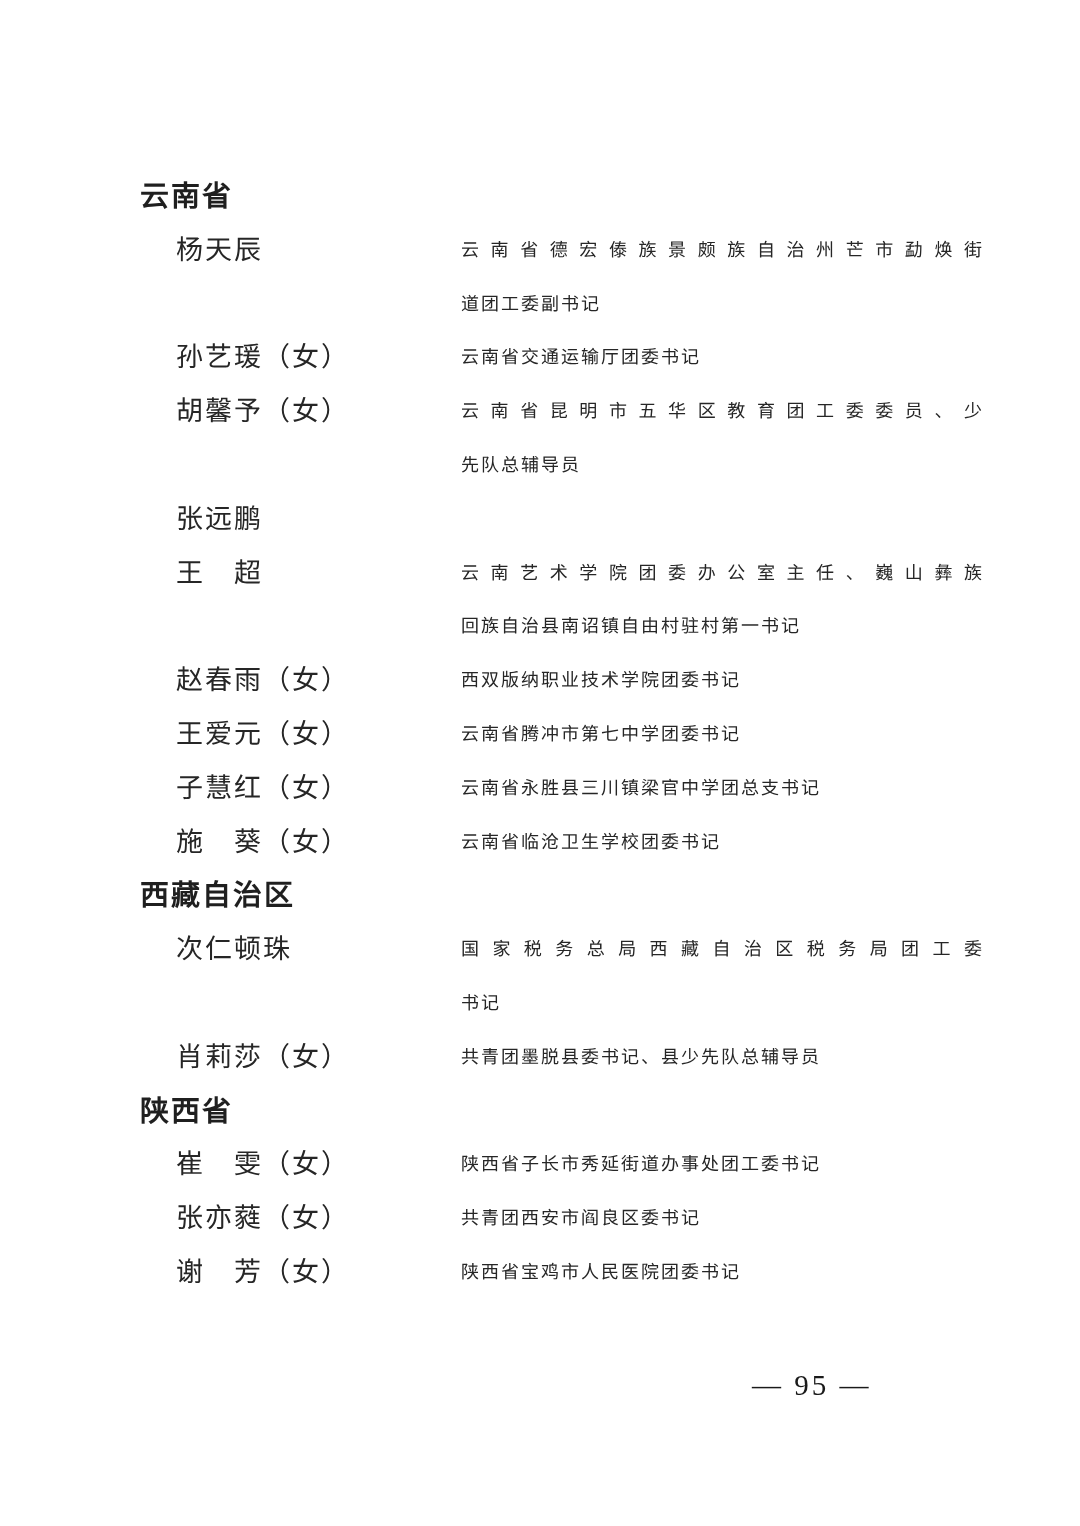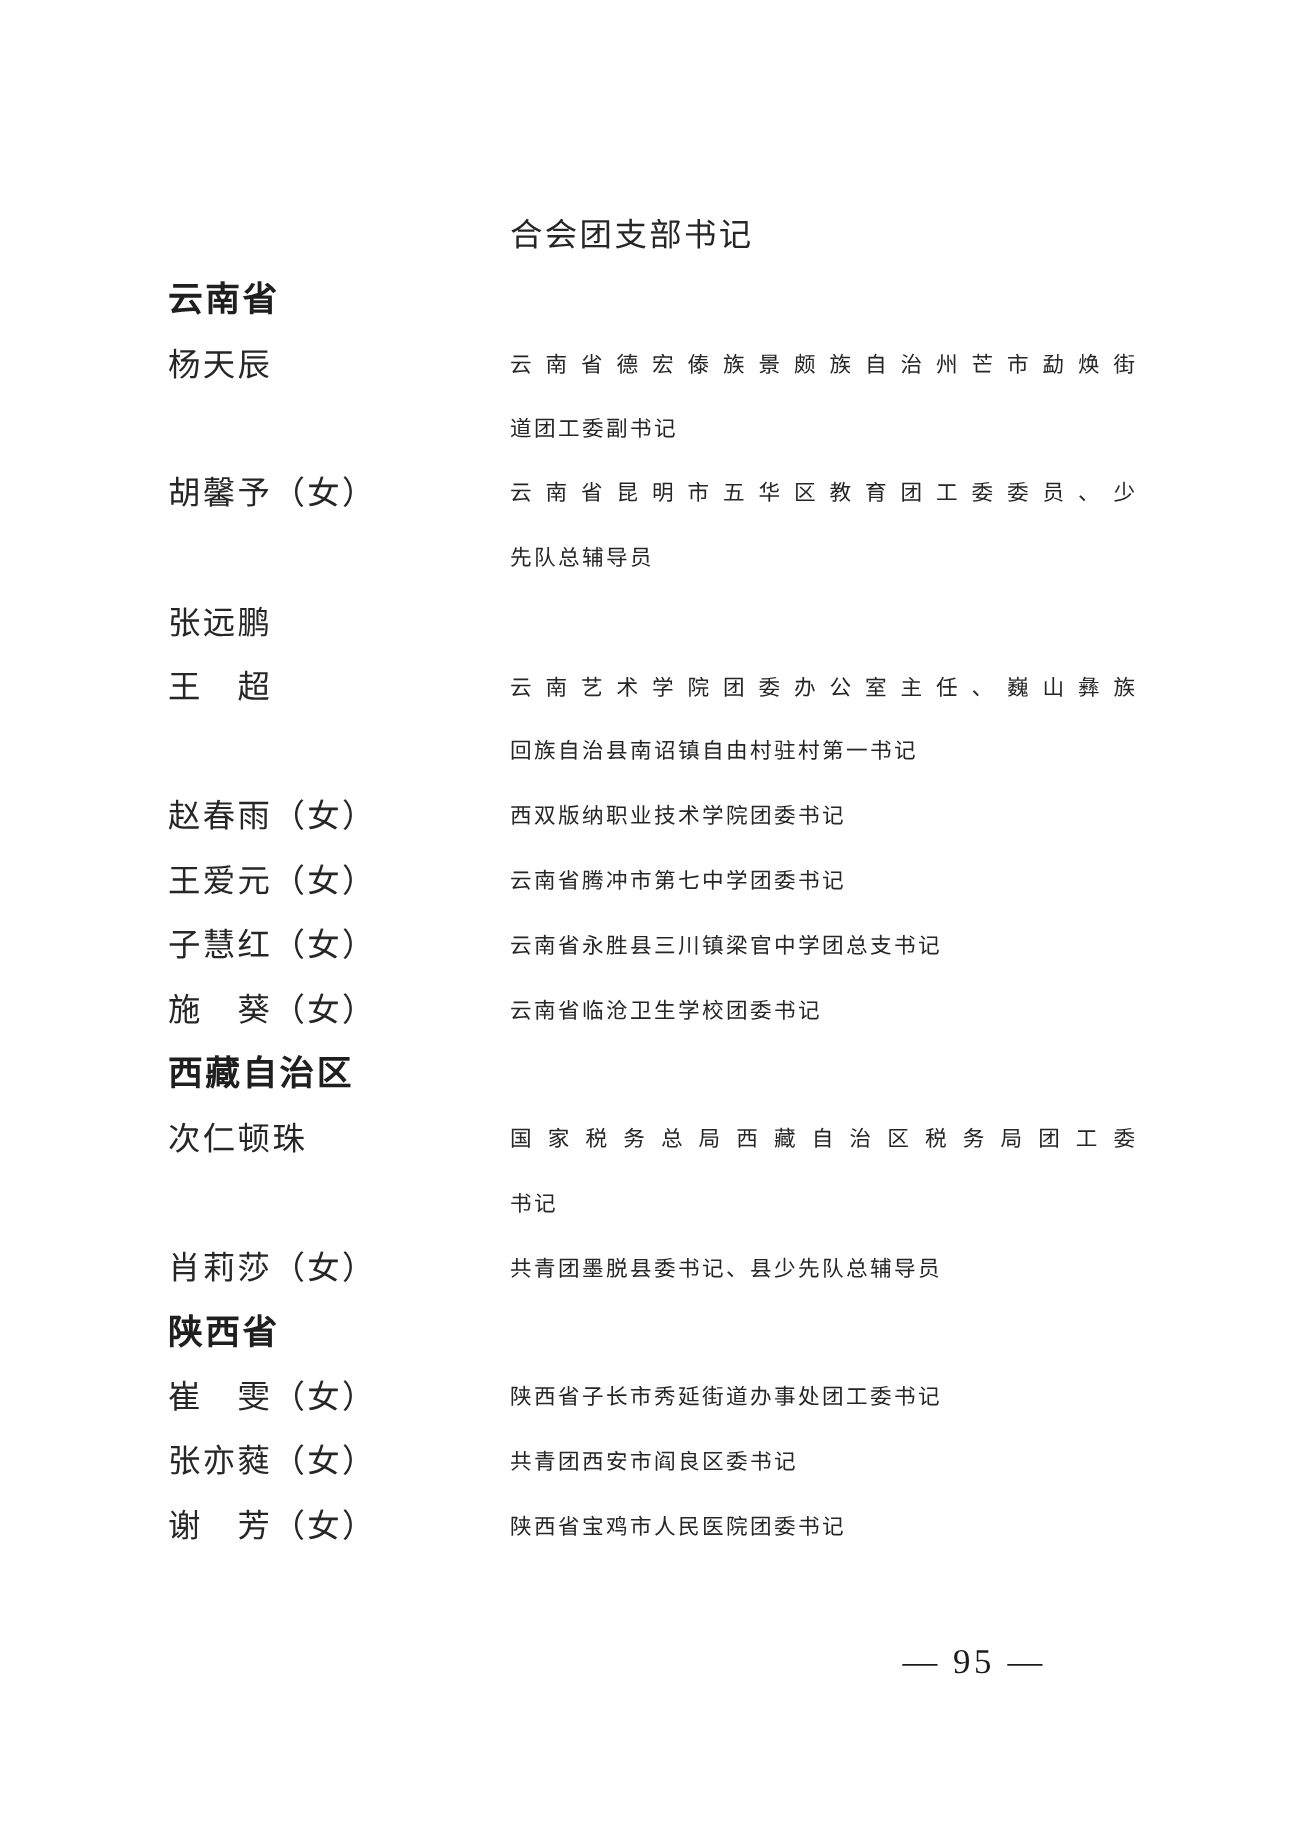--- a/index.html
+++ b/index.html
@@ -19,20 +19,21 @@
   .content {
     position: absolute;
     top: 170px;
     left: 140px;
     width: 810px;
   }
   .line {
     line-height: 53.8px;
     font-size: 27px;
     letter-spacing: 2px;
+    margin-left: 36px;
   }
   .continuation {
     margin-left: 285px;
     width: 523px;
   }
   .section-header {
     font-family: "Liberation Sans", "DejaVu Sans", sans-serif;
     font-weight: 700;
     font-size: 29px;
     letter-spacing: 2px;
@@ -72,34 +73,39 @@
     line-height: 54px;
     color: #1a1a1a;
     font-family: "Liberation Serif", "DejaVu Serif", serif;
   }
 </style>
 </head>
 <body>
 
 <div class="page">
   <div class="content">
-    <div class="line continuation">合会团支部书记</div>
     <div>
   <div class="section">
     <div class="section-header">云南省</div>
     <div>
   <div class="entry-row">
     <div class="name-col line">杨天辰</div>
     <div class="pos-col">
   <div class="pos-line justify">云南省德宏傣族景颇族自治州芒市勐焕街</div>
 
   <div class="pos-line">道团工委副书记</div>
 </div>
   </div>
 
+  <div class="entry-row">
+    <div class="name-col line">孙艺瑗（女）</div>
+    <div class="pos-col">
+  <div class="pos-line">云南省交通运输厅团委书记</div>
+</div>
+  </div>
 
   <div class="entry-row">
     <div class="name-col line">胡馨予（女）</div>
     <div class="pos-col">
   <div class="pos-line justify">云南省昆明市五华区教育团工委委员、少</div>
 
   <div class="pos-line">先队总辅导员</div>
 </div>
   </div>
 

